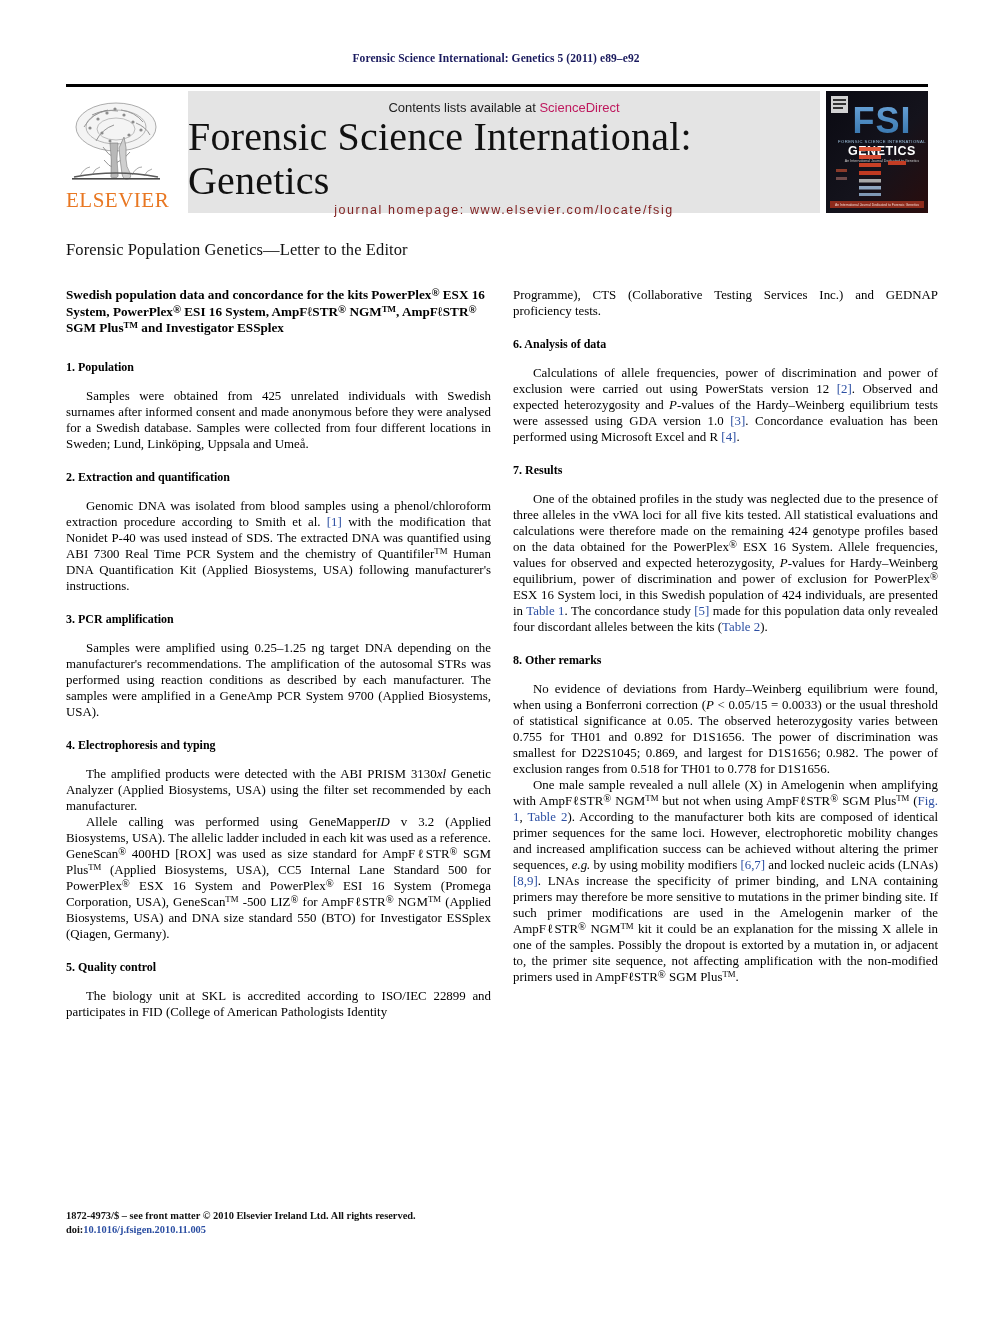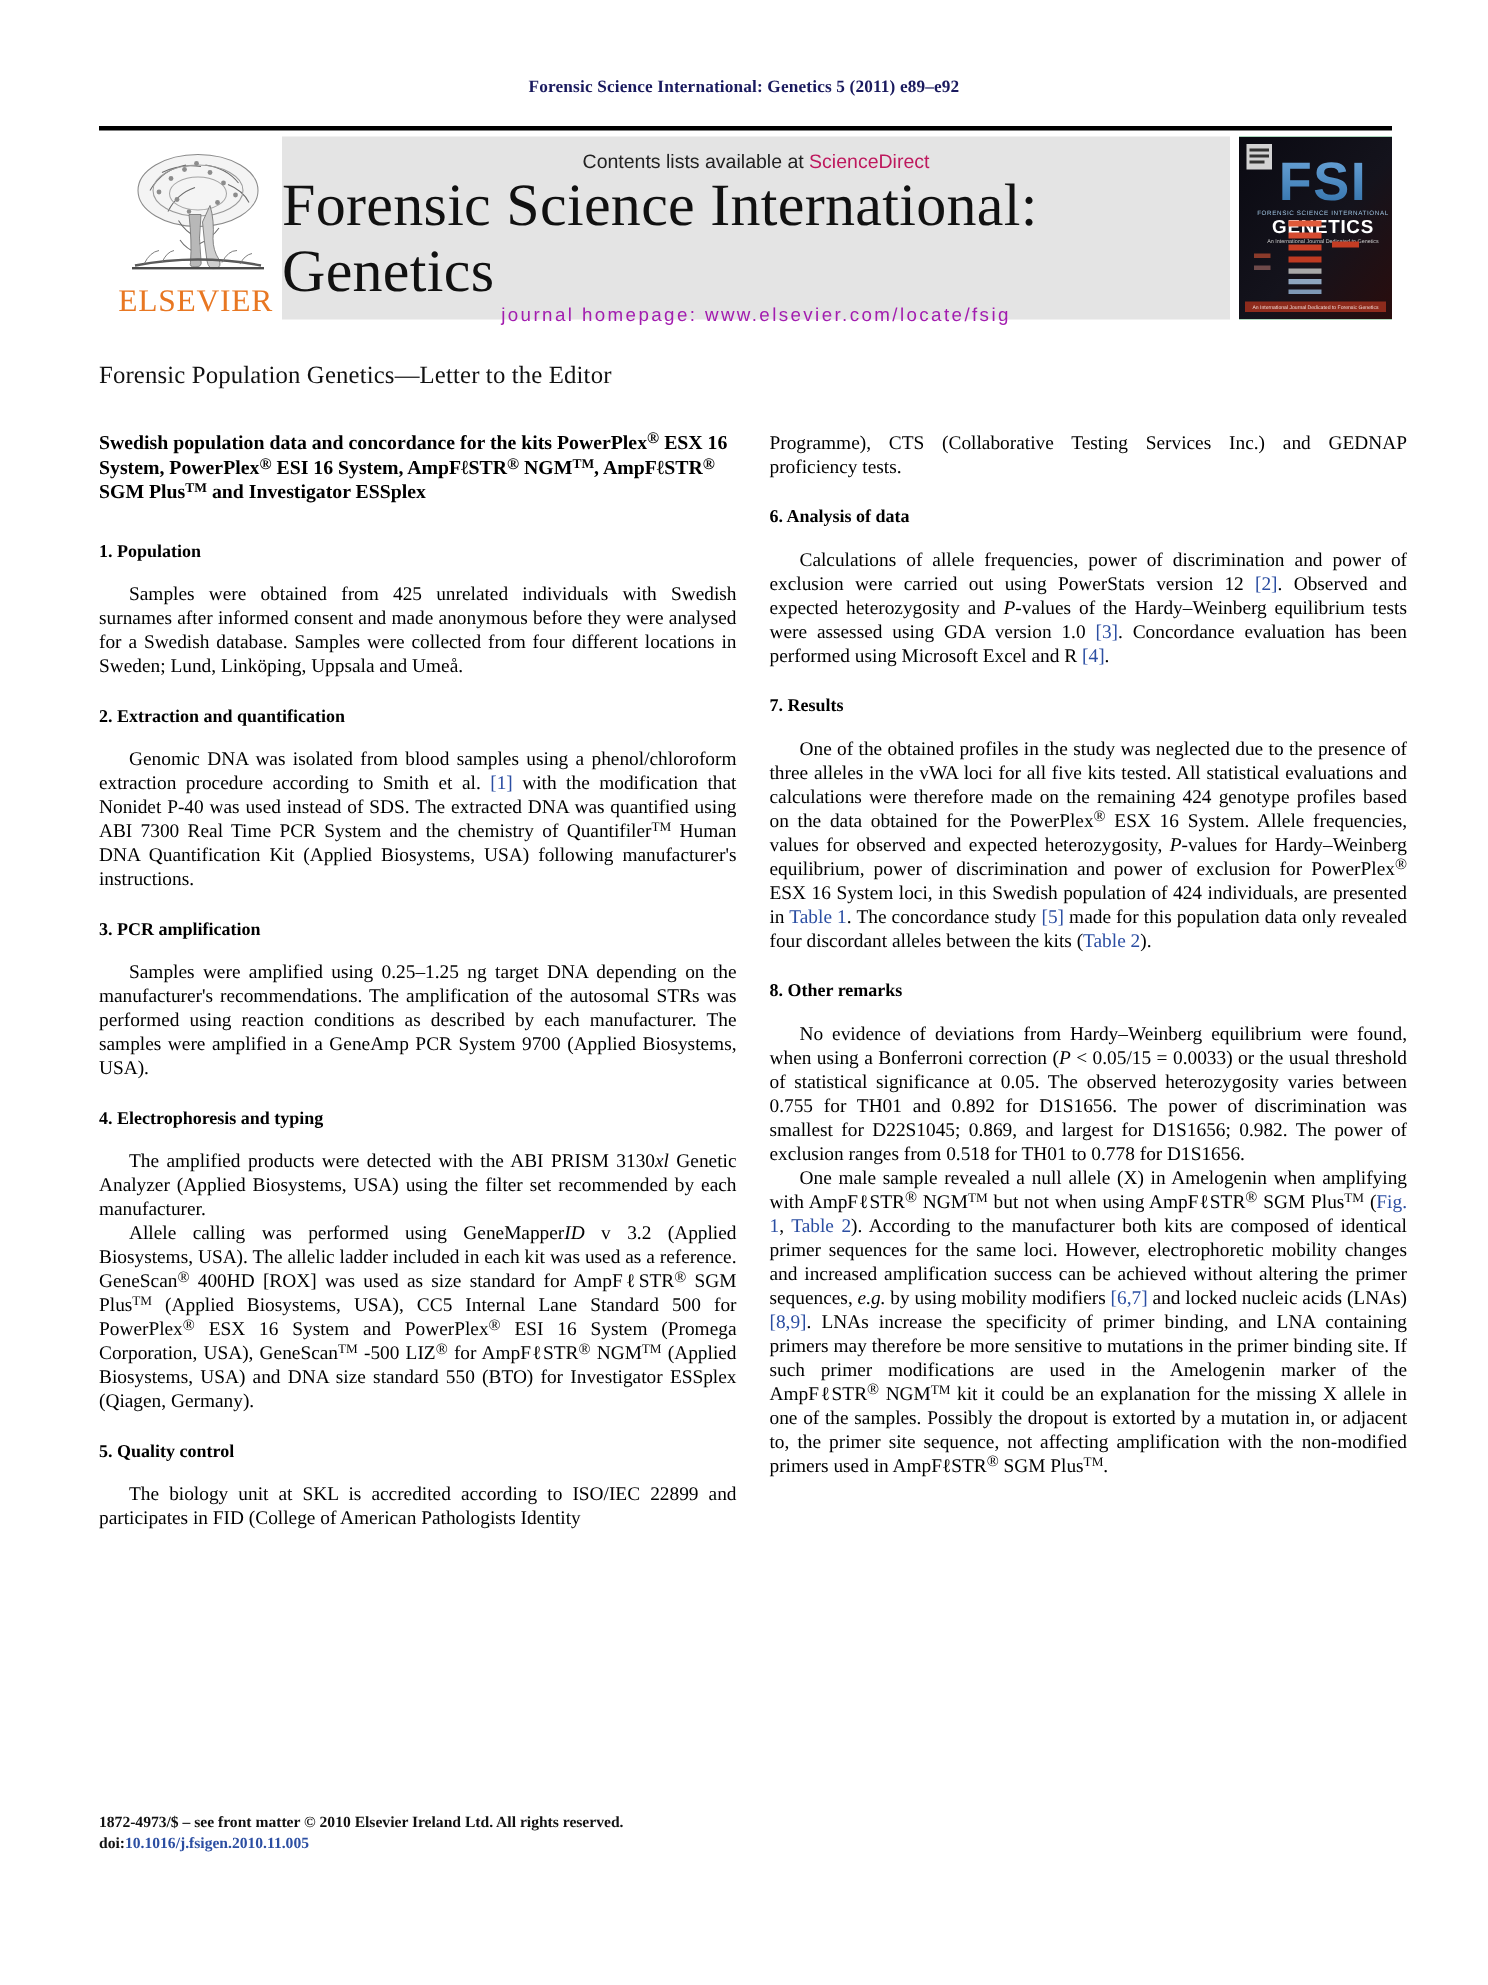--- a/index.html
+++ b/index.html
@@ -52,21 +52,21 @@
     display: flex;
     align-items: stretch;
     margin-top: 4px;
     height: 122px;
   }
   .elsevier-logo {
     width: 116px;
     flex: 0 0 116px;
     display: flex;
     flex-direction: column;
-    align-items: flex-end;
+    align-items: flex-start;
     justify-content: flex-end;
     padding-bottom: 2px;
     box-sizing: border-box;
   }
   .tree-svg { display:block; }
   .elsevier-word {
     font-family: "Liberation Serif", serif;
     font-size: 21px;
     color: #E87722;
     letter-spacing: 0.5px;
@@ -96,21 +96,21 @@
   .journal-title {
     font-family: "Liberation Serif", serif;
     font-size: 40px;
     color: #111;
     letter-spacing: 0.2px;
     line-height: 1.1;
   }
   .homepage-line {
     font-family: "Liberation Sans", sans-serif;
     font-size: 12.5px;
-    color: #a21caf;
+    color: #7f1d1d;
     letter-spacing: 1.6px;
   }
   .cover-thumb {
     width: 102px;
     flex: 0 0 102px;
     background: #86efac;
     position: relative;
     overflow: hidden;
   }
 

